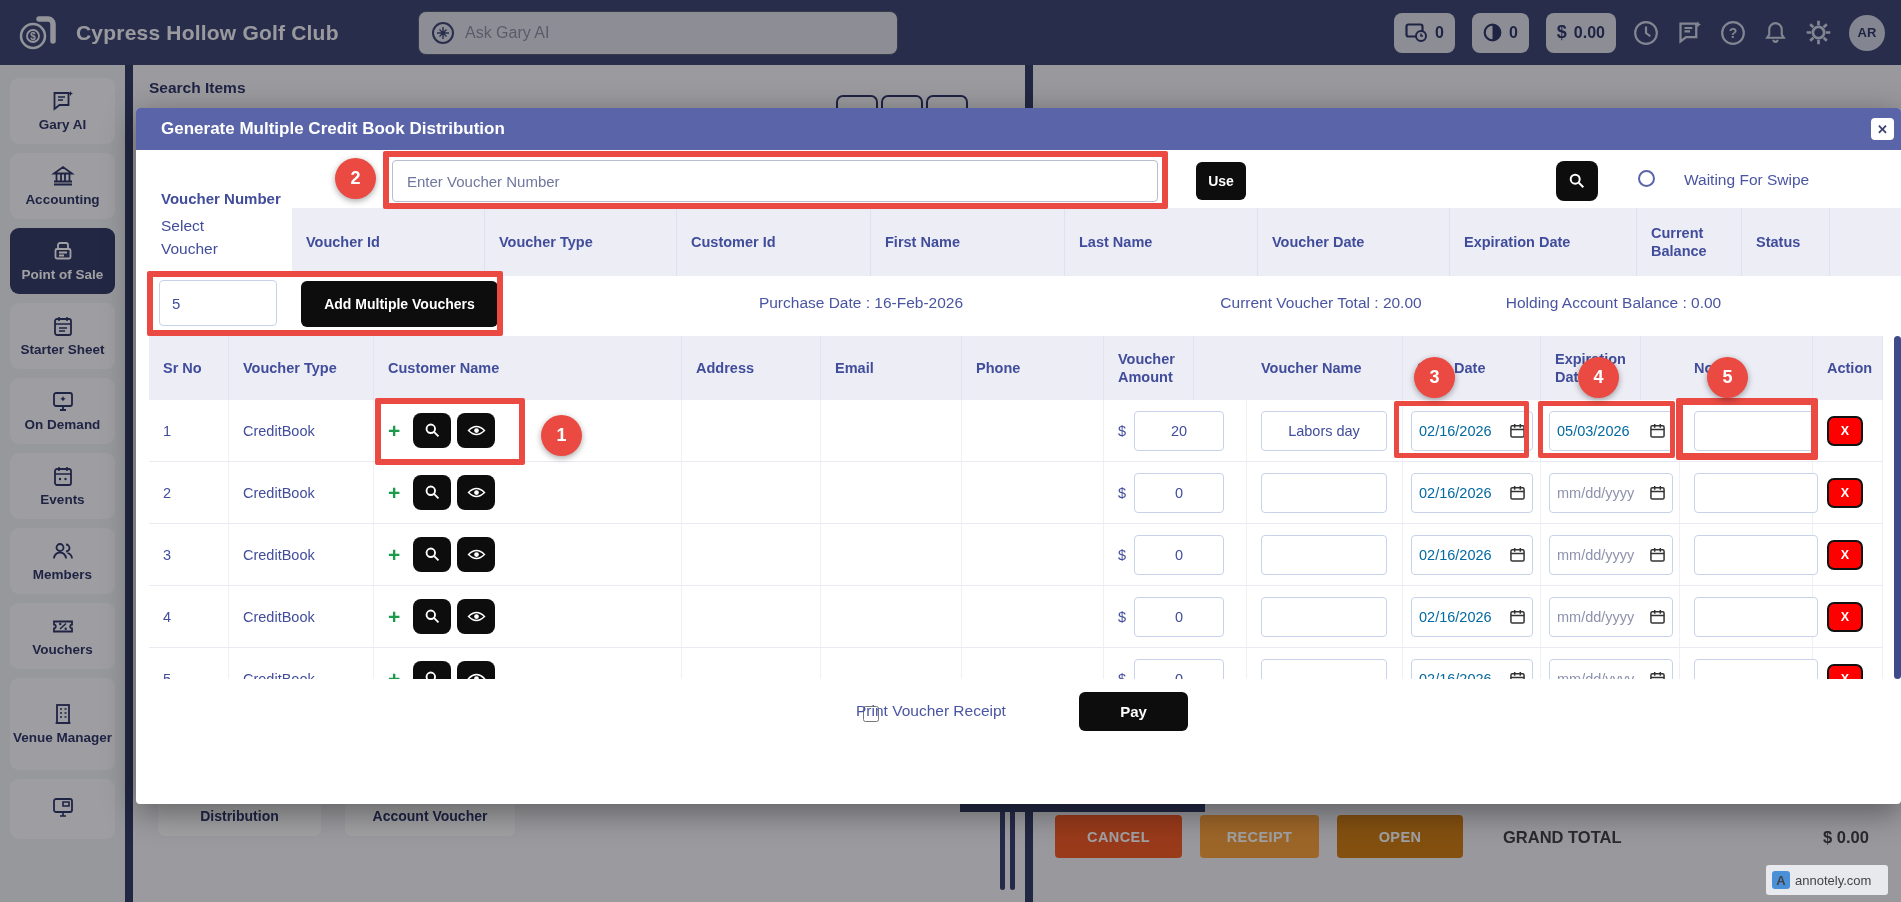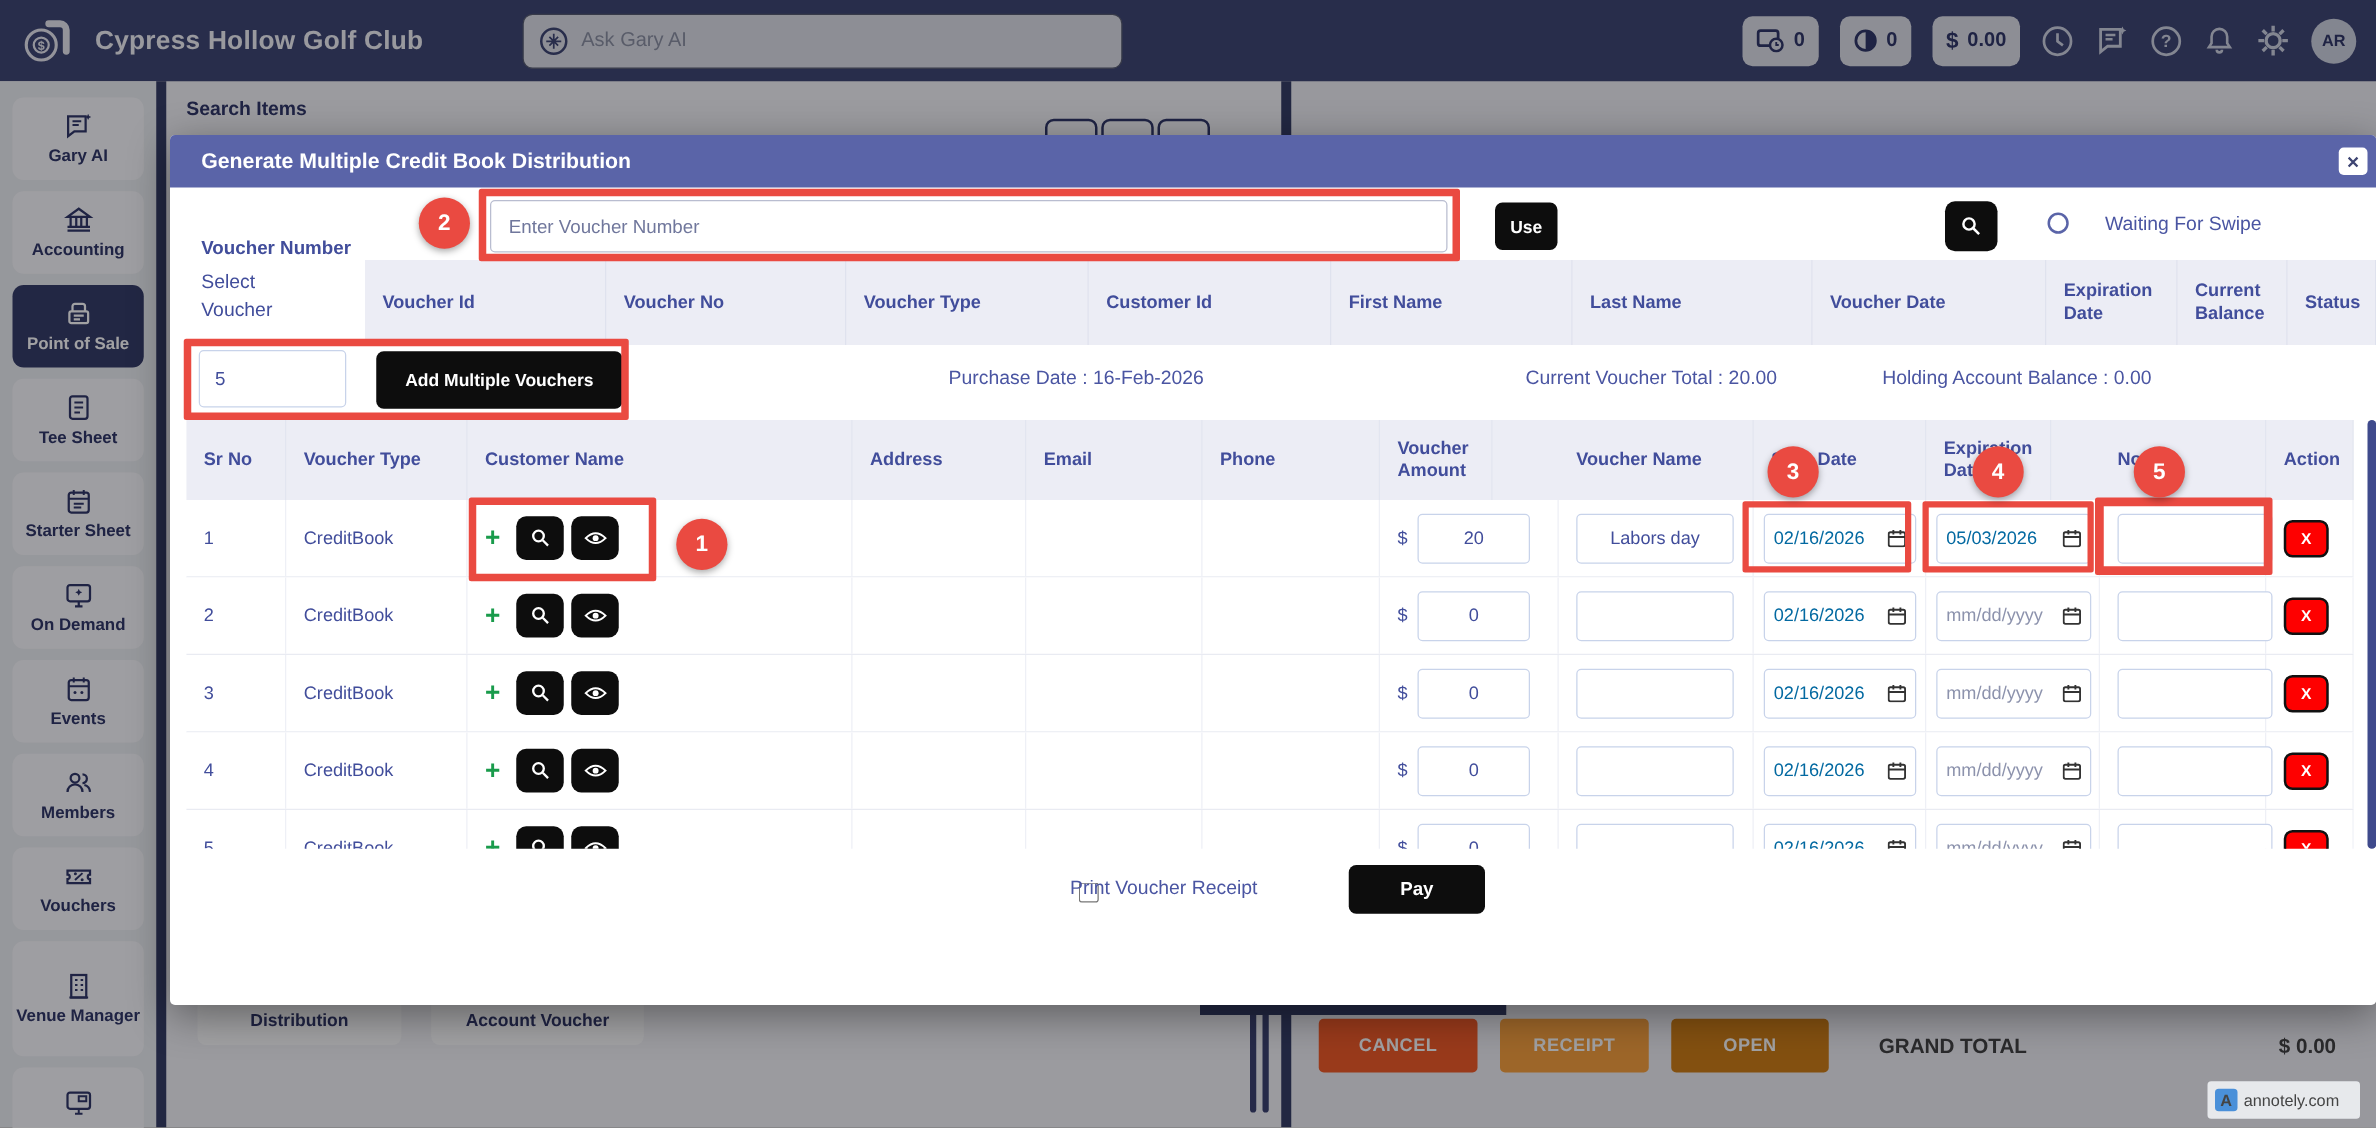--- a/index.html
+++ b/index.html
@@ -193,27 +193,20 @@
     </div>
     <div class="sb-item active">
       <svg width="24" height="24" viewBox="0 0 24 24">
           <rect x="4.5" y="10" width="15" height="9.5" rx="1.5" fill="none" stroke="currentColor" stroke-width="1.8"></rect>
           <path d="M7 10V6a2 2 0 0 1 2-2h6a2 2 0 0 1 2 2v4M8 13.5h8M8 16.5h5" fill="none" stroke="currentColor" stroke-width="1.8"></path>
         </svg>
       <span>Point of Sale</span>
     </div>
     <div class="sb-item">
       <svg width="24" height="24" viewBox="0 0 24 24">
-          <rect x="5" y="3" width="14" height="18" rx="2" fill="none" stroke="currentColor" stroke-width="1.8"></rect>
-          <path d="M8.5 8h7M8.5 12h7M8.5 16h4.5" stroke="currentColor" stroke-width="1.6"></path>
-        </svg>
-      <span>Tee Sheet</span>
-    </div>
-    <div class="sb-item">
-      <svg width="24" height="24" viewBox="0 0 24 24">
           <rect x="4" y="5" width="16" height="16" rx="2" fill="none" stroke="currentColor" stroke-width="1.8"></rect>
           <path d="M8 3v4M16 3v4M4 10h16M8 14h8M8 17h6" stroke="currentColor" stroke-width="1.6" fill="none"></path>
         </svg>
       <span>Starter Sheet</span>
     </div>
     <div class="sb-item">
       <svg width="24" height="24" viewBox="0 0 24 24">
           <rect x="3" y="4" width="18" height="13" rx="2" fill="none" stroke="currentColor" stroke-width="1.8"></rect>
           <path d="M9 21h6M12 17v4" stroke="currentColor" stroke-width="1.8"></path>
           <path d="M12 7l.9 1.9 1.9.9-1.9.9-.9 1.9-.9-1.9-1.9-.9 1.9-.9z" fill="currentColor"></path>
@@ -297,21 +290,20 @@
           <circle cx="8" cy="8" r="5" fill="none" stroke="#fff" stroke-width="2.2"></circle>
           <path d="M12 12l5 5" stroke="#fff" stroke-width="2.2"></path>
         </svg>
     </button>
     <div class="radio-dot"></div>
     <div class="abs paytxt" style="left:1548px;top:63px;">Waiting For Swipe</div>
 
     <div class="m-label abs" style="left:25px;top:106px;width:80px;line-height:23px;font-weight:normal;font-size:15.5px;">Select Voucher</div>
     <div class="rgrid">
       <div>Voucher Id</div>
-      <div>Voucher No</div>
       <div>Voucher Type</div>
       <div>Customer Id</div>
       <div>First Name</div>
       <div>Last Name</div>
       <div>Voucher Date</div>
       <div>Expiration Date</div>
       <div>Current Balance</div>
       <div>Status</div>
     </div>
 

